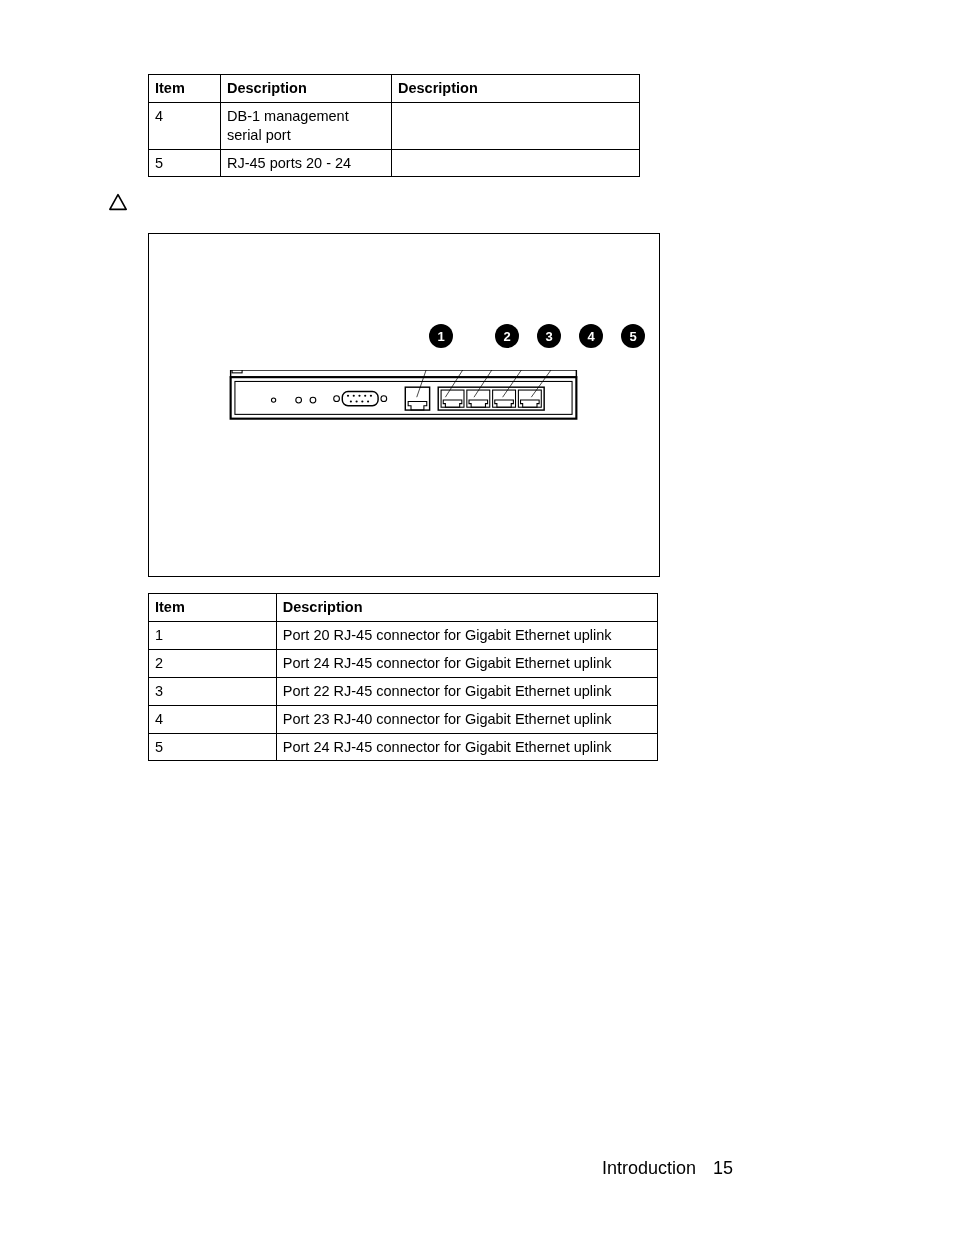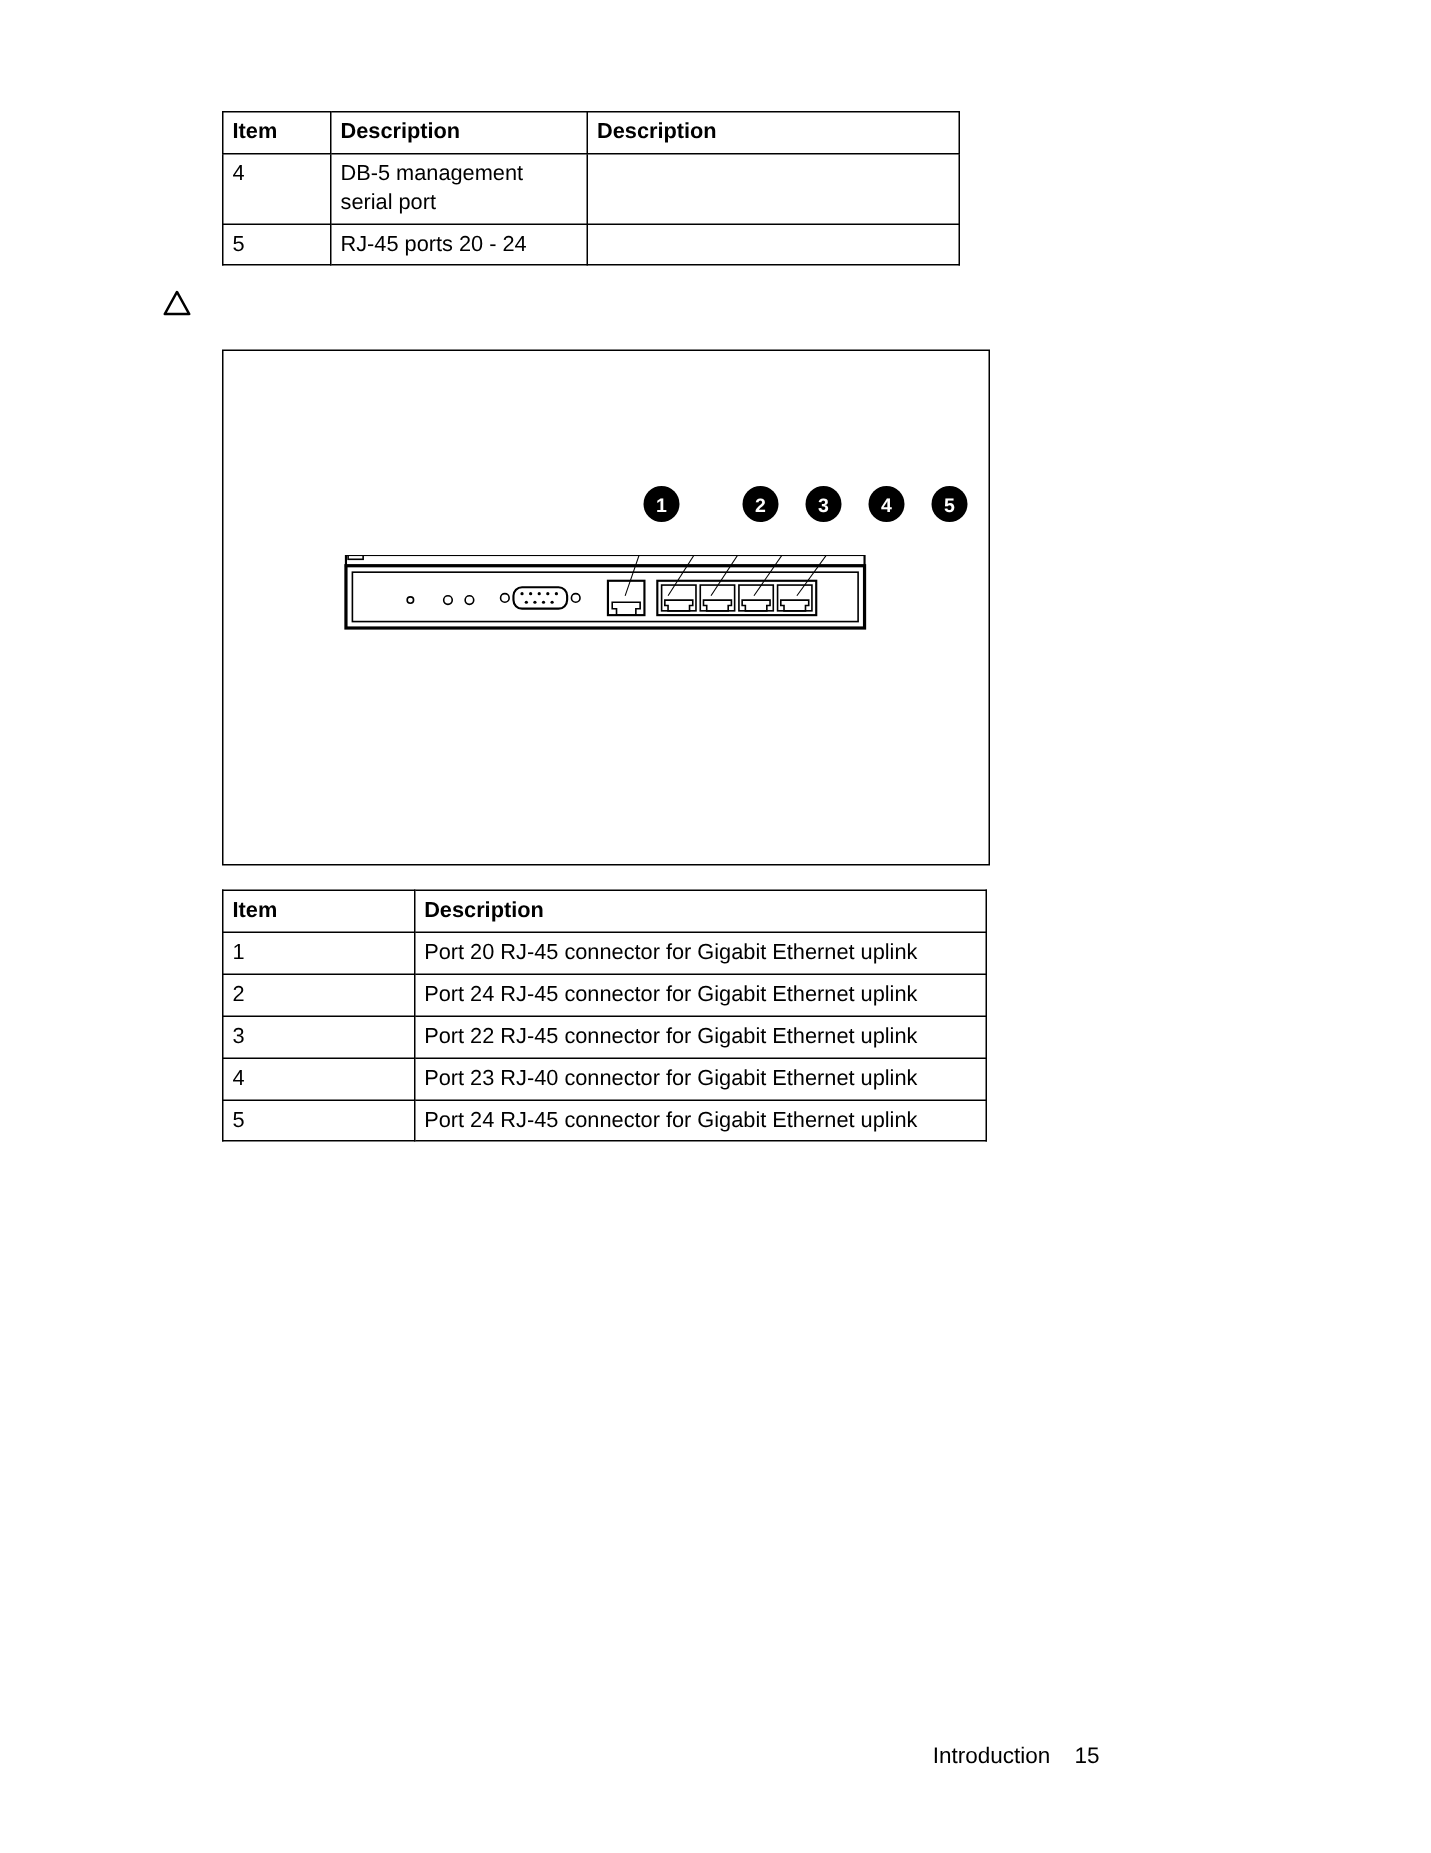--- a/index.html
+++ b/index.html
@@ -73,21 +73,21 @@
     width: 510px;
     height: 342px;
     border: 1px solid #000;
     margin-bottom: 16px;
     position: relative;
   }
   .footer {
     position: absolute;
     bottom: 56px;
     right: 86px;
-    font-size: 15px;
+    font-size: 18px;
   }
   .footer .pg {
     margin-left: 12px;
   }
   .callout-labels {
     position: absolute;
     top: 90px;
     left: 280px;
     display: flex;
     gap: 18px;
@@ -128,21 +128,21 @@
       <thead>
         <tr>
           <th>Item</th>
           <th>Description</th>
           <th>Description</th>
         </tr>
       </thead>
       <tbody>
         <tr>
           <td>4</td>
-          <td>DB-5 management serial port</td>
+          <td>DB-1 management serial port</td>
           <td></td>
         </tr>
         <tr>
           <td>5</td>
           <td>RJ-45 ports 20 - 24</td>
           <td></td>
         </tr>
       </tbody>
     </table>
 

